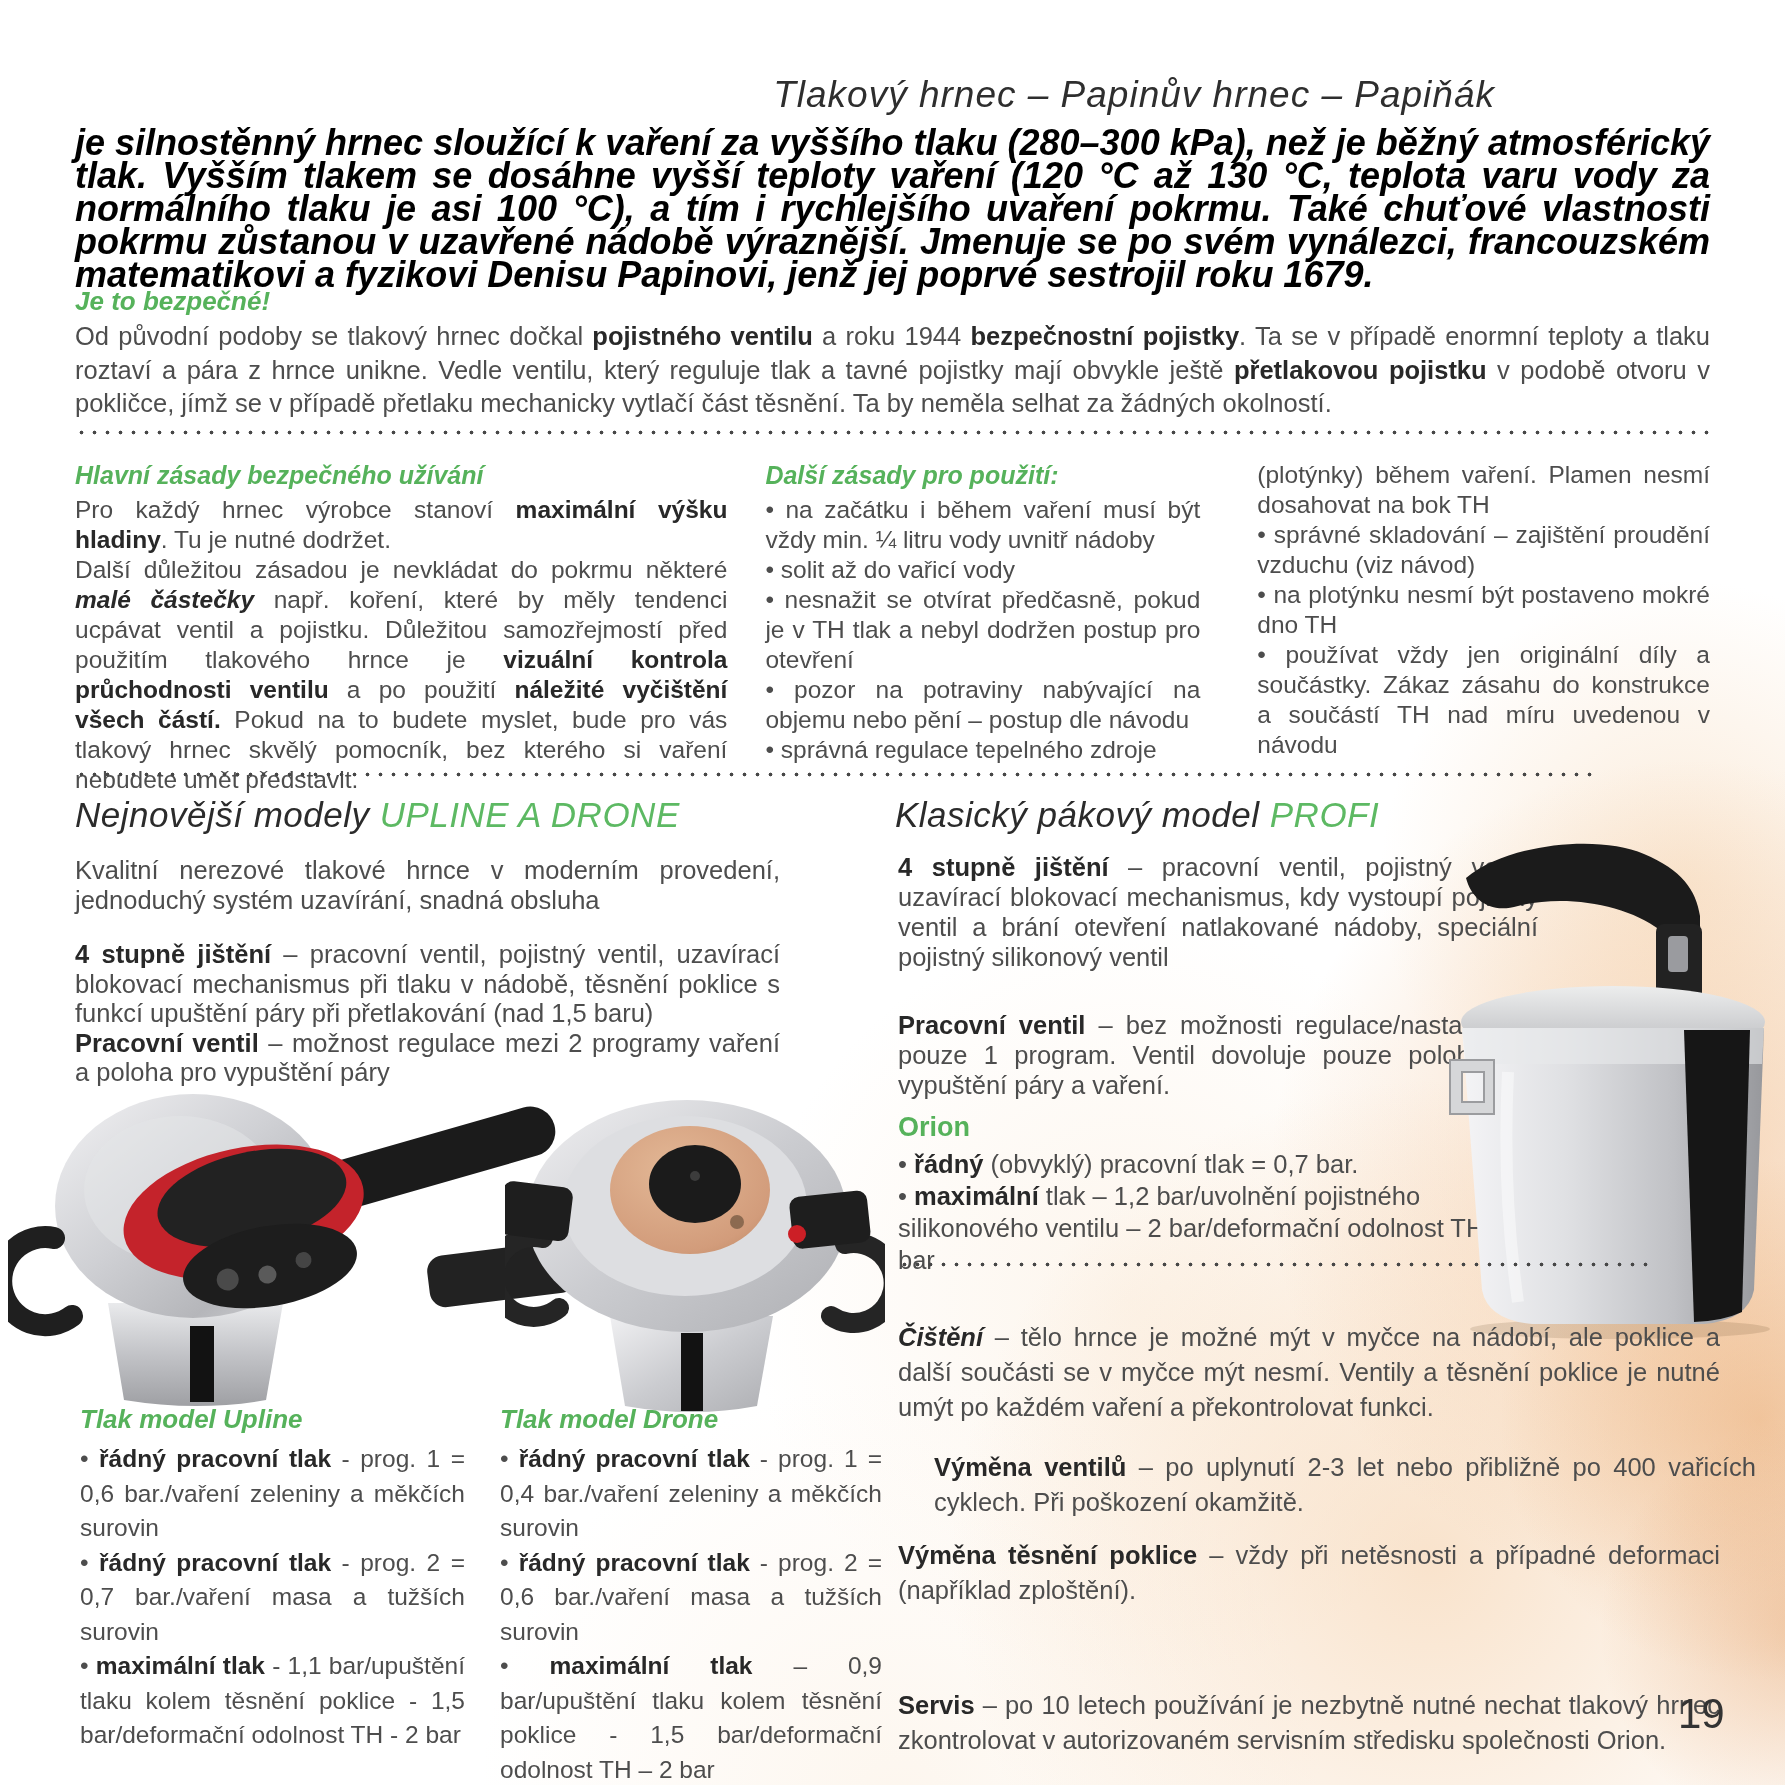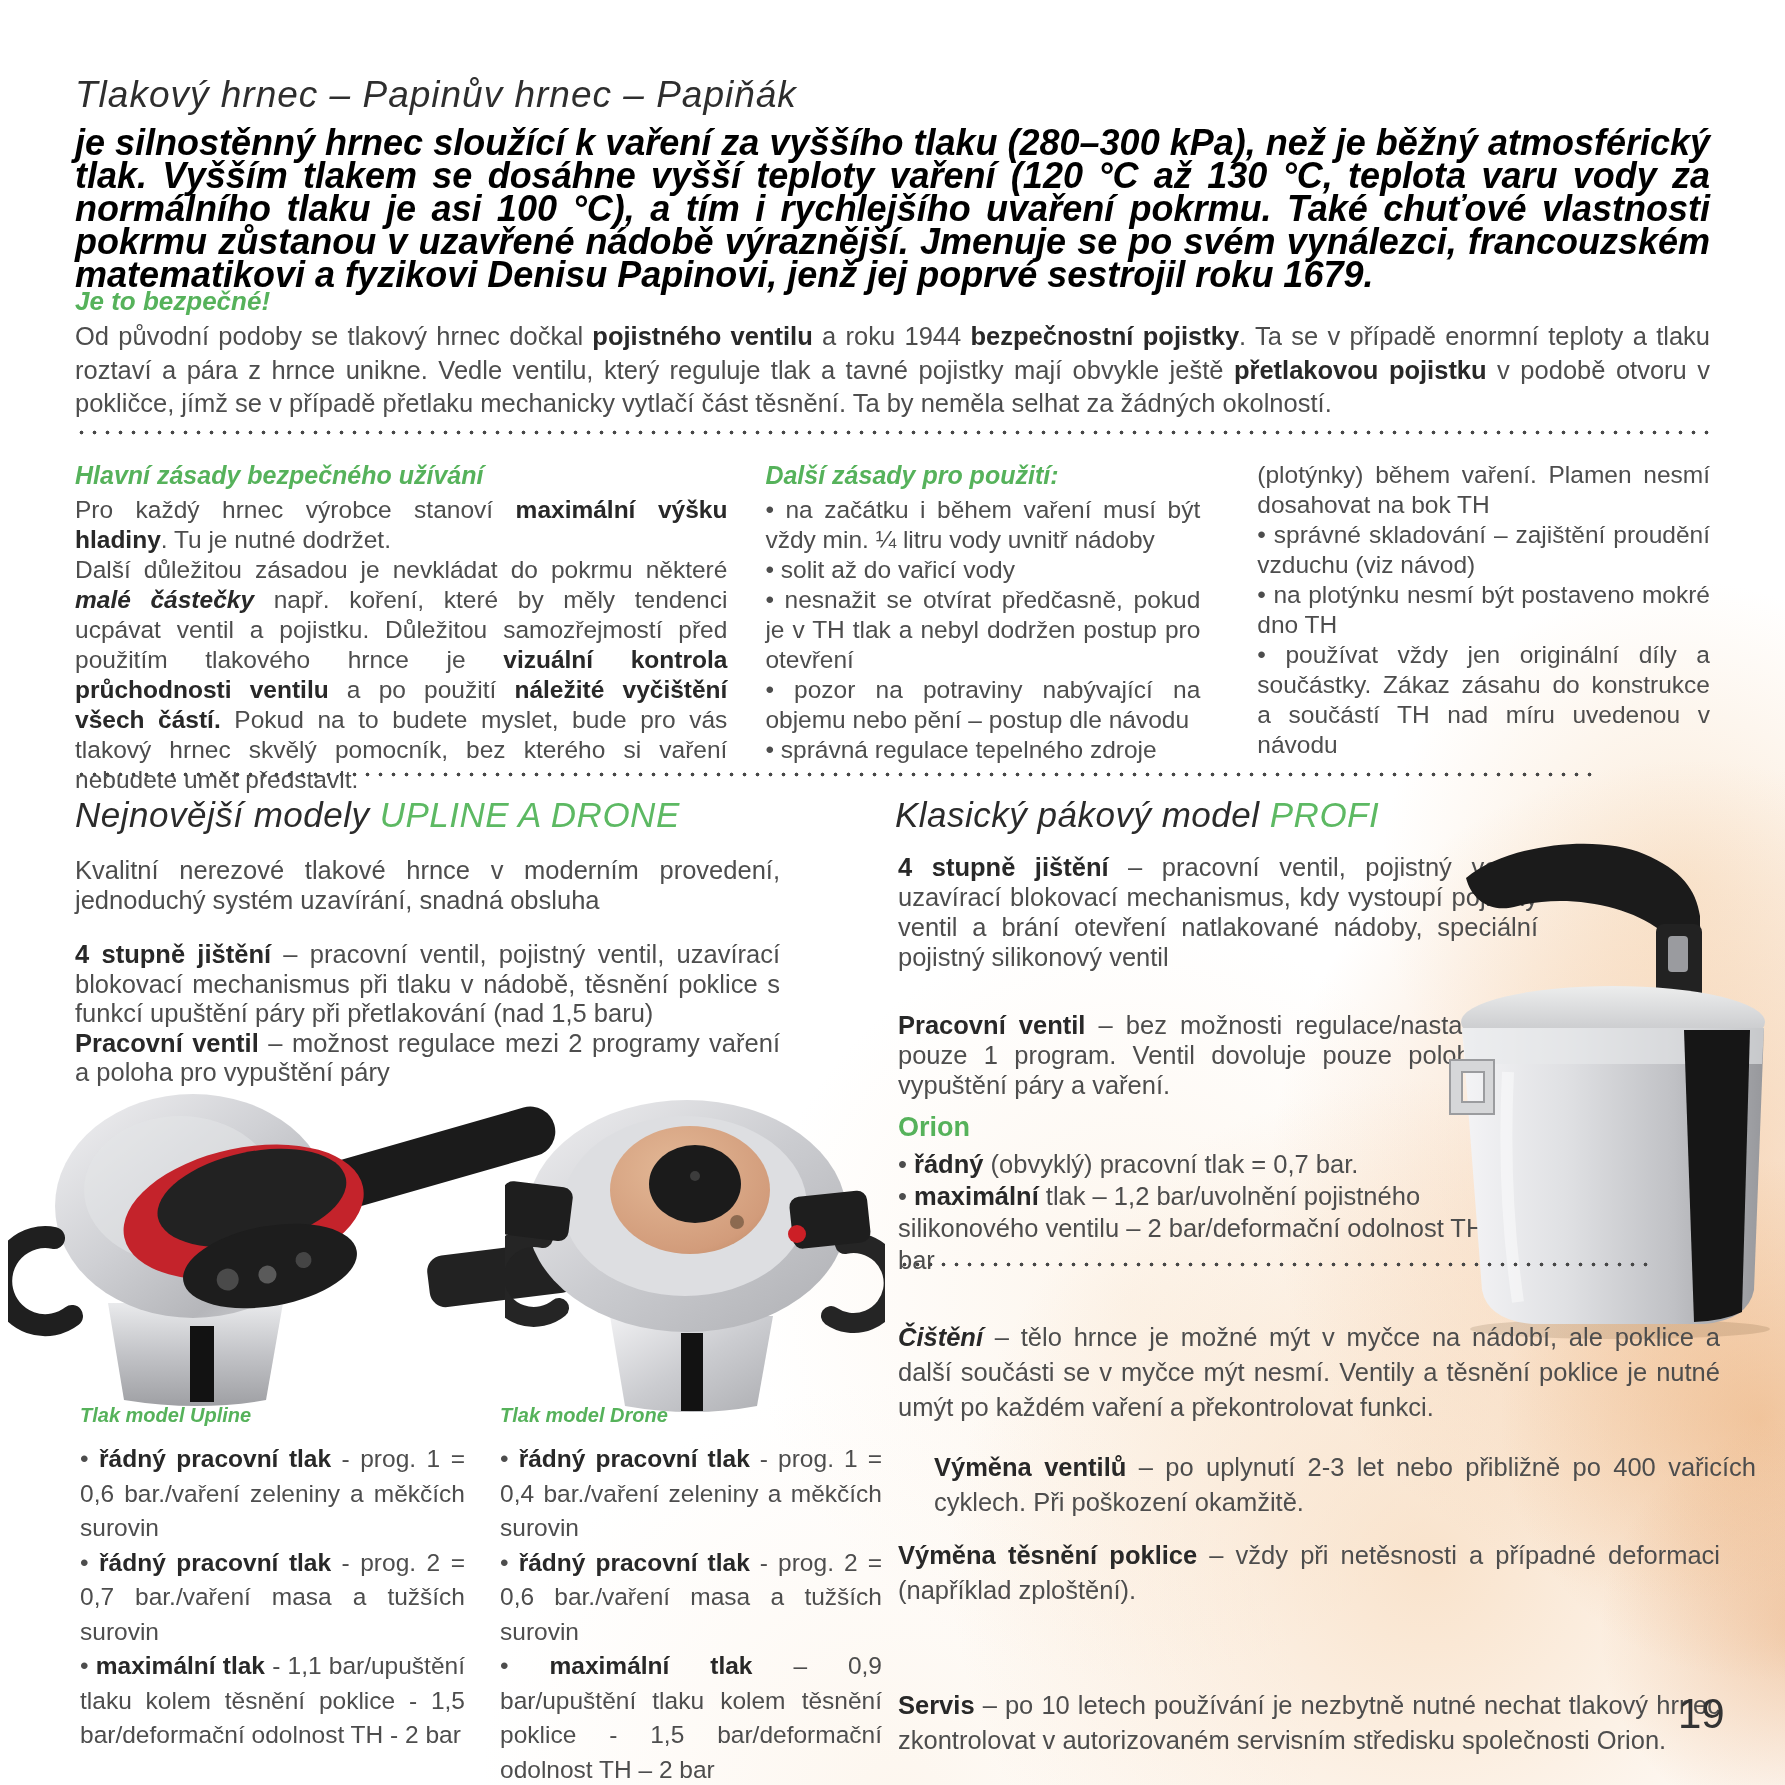--- a/index.html
+++ b/index.html
@@ -28,21 +28,21 @@
   .w5{left:480px;top:1380px;width:840px;height:840px;background:radial-gradient(closest-side,rgba(248,226,200,.3),rgba(248,226,200,0));}
   .w6{left:1500px;top:1160px;width:520px;height:520px;background:radial-gradient(closest-side,rgba(231,160,96,.5),rgba(231,160,96,0));}
   .w7{left:1600px;top:1420px;width:420px;height:420px;background:radial-gradient(closest-side,rgba(226,148,82,.45),rgba(226,148,82,0));}
 
   .abs{position:absolute;}
   .just{text-align:justify;text-justify:inter-word;}
 
   
   .page-title{
     left:75px;top:74px;width:1420px;
-    text-align:left;
+    text-align:right;
     font-size:37px;font-style:italic;letter-spacing:1px;
     color:#2e2e2e;
   }
   .intro{
     left:75px;top:126px;width:1635px;
     font-size:36px;font-weight:700;font-style:italic;
     line-height:33px;color:#000000;
   }
   .gh{color:var(--green);font-weight:700;font-style:italic;}
   .safety-h{left:75px;top:286px;font-size:26px;}
@@ -61,21 +61,21 @@
   .c3{width:458px;}
 
   .section-h{font-size:35px;font-style:italic;color:#2b2b2b;letter-spacing:.5px;}
   .models-h{left:75px;top:795px;width:705px;}
   .profi-h{left:895px;top:795px;width:540px;}
   .section-h .accent{color:var(--accent);}
 
   .models-intro{left:75px;top:855px;width:705px;font-size:25.5px;line-height:30px;}
   .models-specs{left:75px;top:940px;width:705px;font-size:25.5px;line-height:29.5px;}
 
-  .cap{font-size:20px;}
+  .cap{font-size:26px;}
   .cap-upline{left:80px;top:1404px;}
   .cap-drone{left:500px;top:1404px;}
   .spec-col{font-size:24.5px;line-height:34.5px;}
   .upline-specs{left:80px;top:1442px;width:385px;}
   .drone-specs{left:500px;top:1442px;width:382px;}
 
   .profi-specs1{left:898px;top:852px;width:640px;font-size:25.5px;line-height:30px;}
   .profi-specs2{left:898px;top:1010px;width:640px;font-size:25.5px;line-height:30px;}
   .tlak-h{left:898px;top:1112px;font-size:27px;color:var(--green);font-weight:700;}
   .tlak-items{left:898px;top:1148px;width:648px;font-size:25.5px;line-height:32px;}

